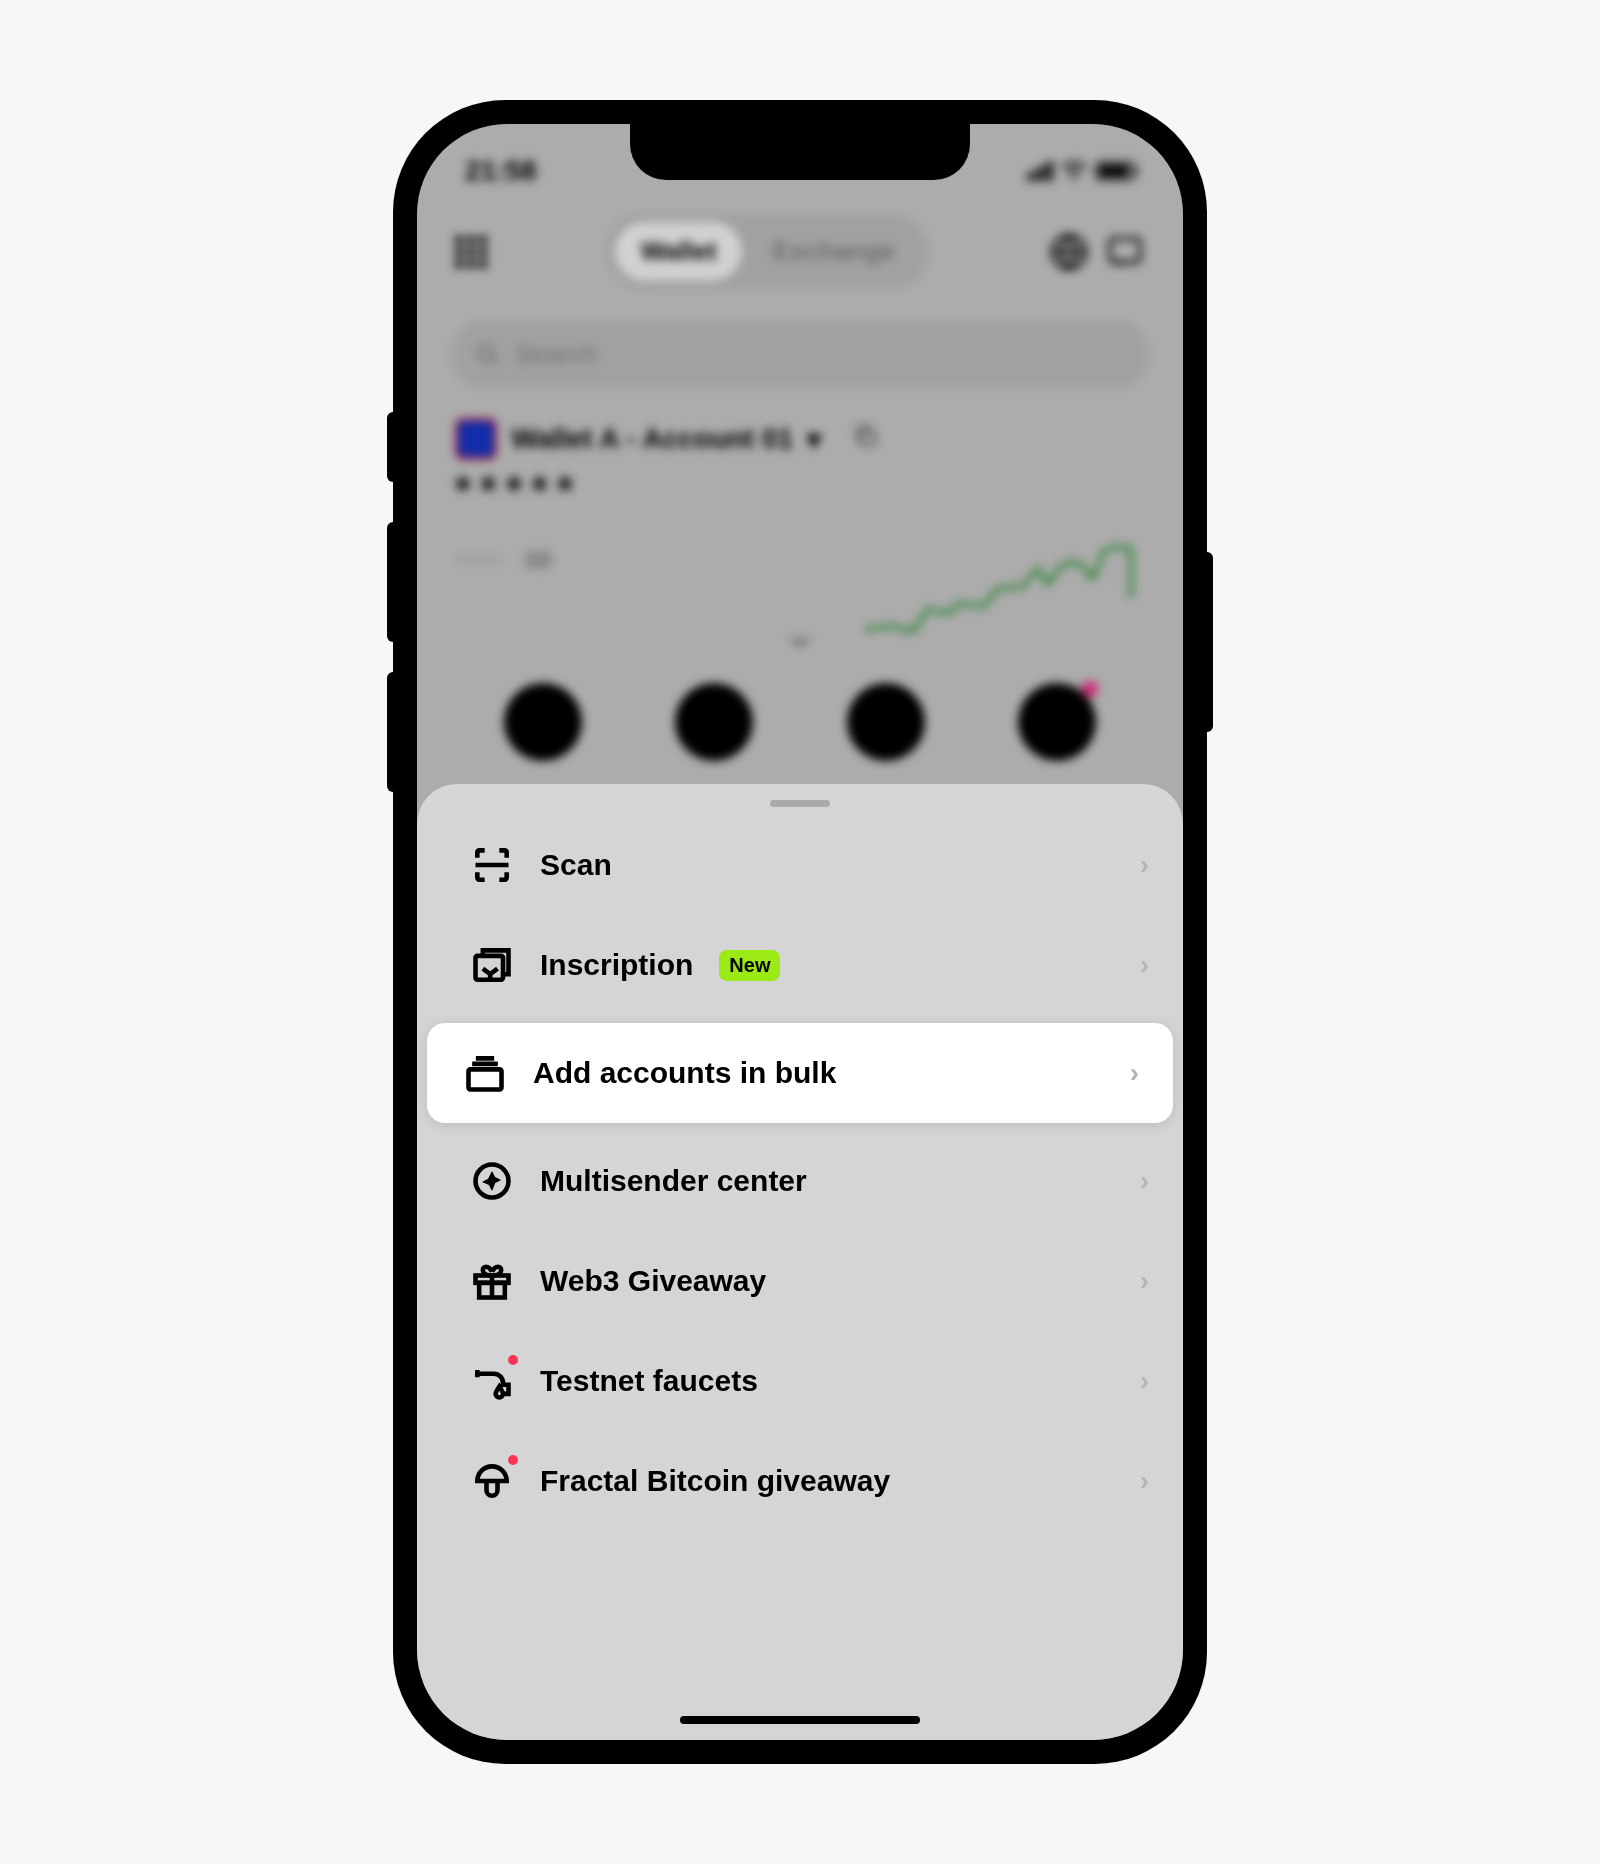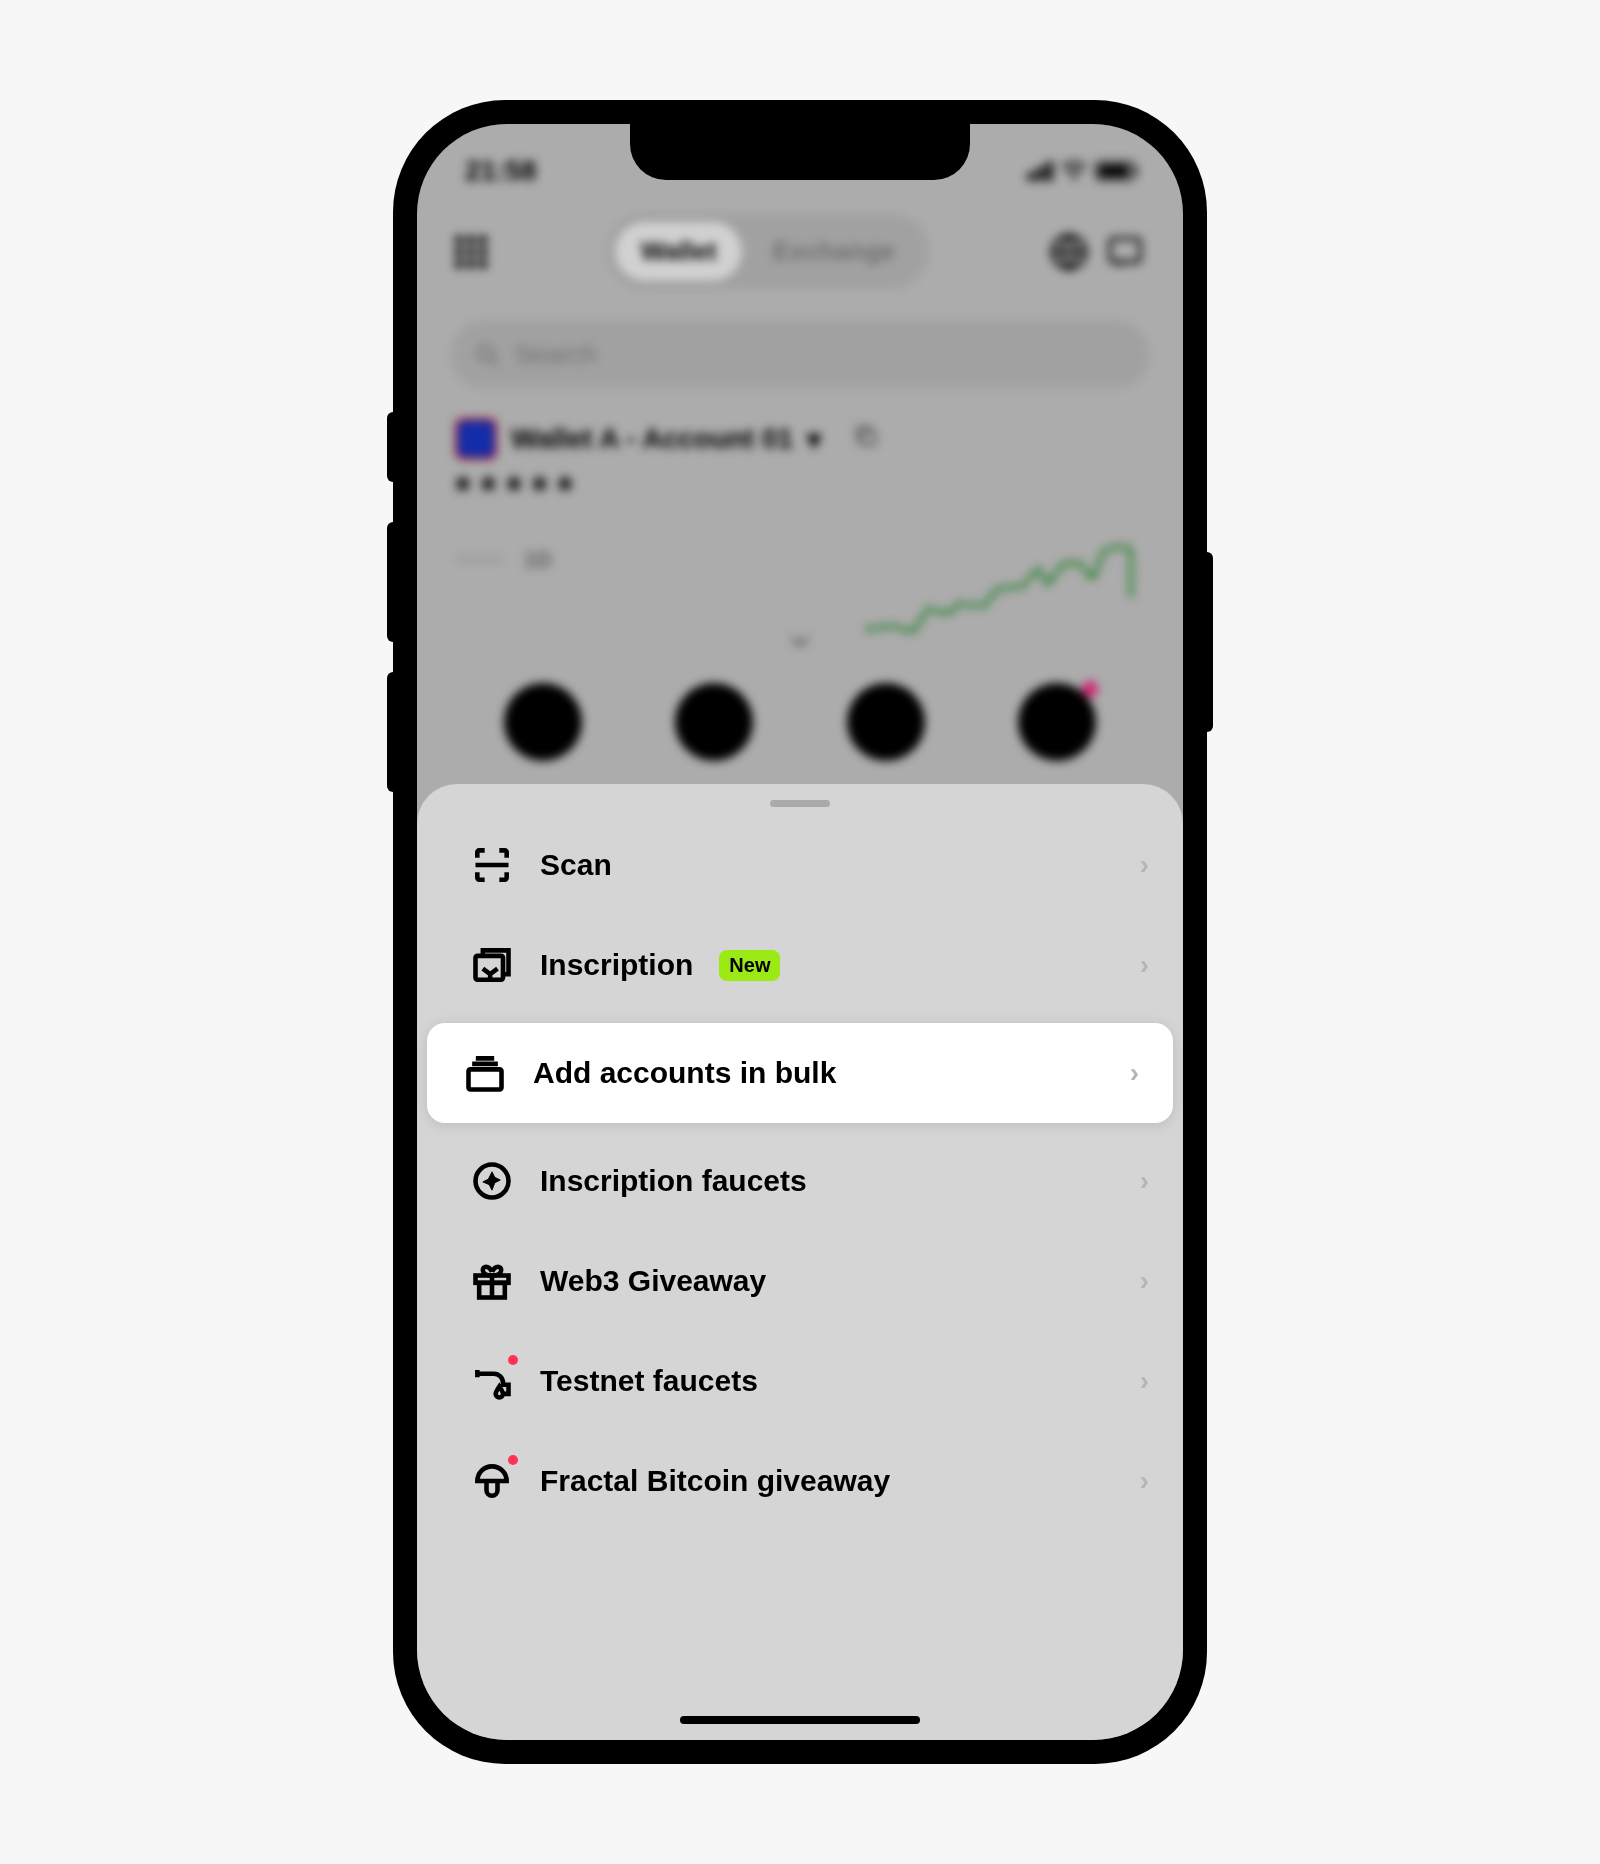--- a/index.html
+++ b/index.html
@@ -300,21 +300,21 @@
         <span class="chev-r">›</span>
       </div>
 
       <div class="menu-item">
         <div class="mi-icon">
             <svg viewBox="0 0 24 24" fill="none" stroke="#000" stroke-width="2.5">
               <circle cx="12" cy="12" r="9"></circle>
               <path d="M12 7l1.5 3 3 1.5-3 1.5L12 17l-1.5-3L7 12.5l3-1.5z" fill="#000" stroke-width="0.5"></path>
             </svg>
           </div>
-        <span>Inscription faucets</span>
+        <span>Multisender center</span>
         <span class="chev-r">›</span>
       </div>
 
       <div class="menu-item">
         <div class="mi-icon">
             <svg viewBox="0 0 24 24" fill="none" stroke="#000" stroke-width="2.5">
               <rect x="3" y="9" width="18" height="4"></rect>
               <rect x="5" y="13" width="14" height="8"></rect>
               <path d="M12 9v12M12 9c-3 0-5-1-5-3s3-3 5 1m0 2c3 0 5-1 5-3s-3-3-5 1"></path>
             </svg>

